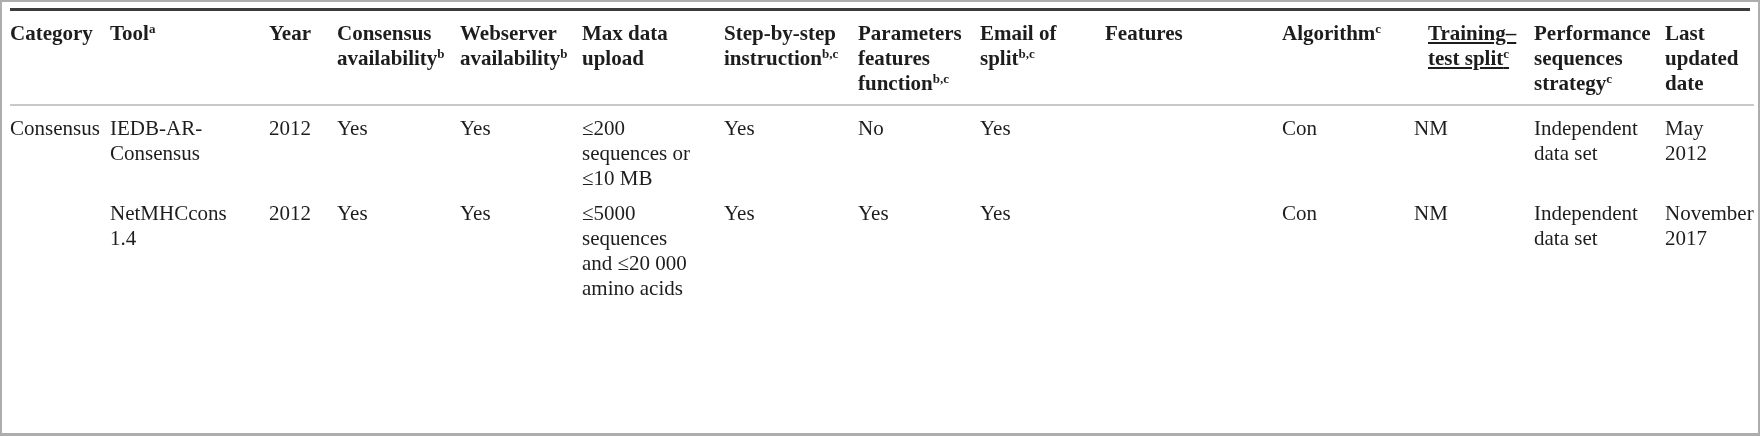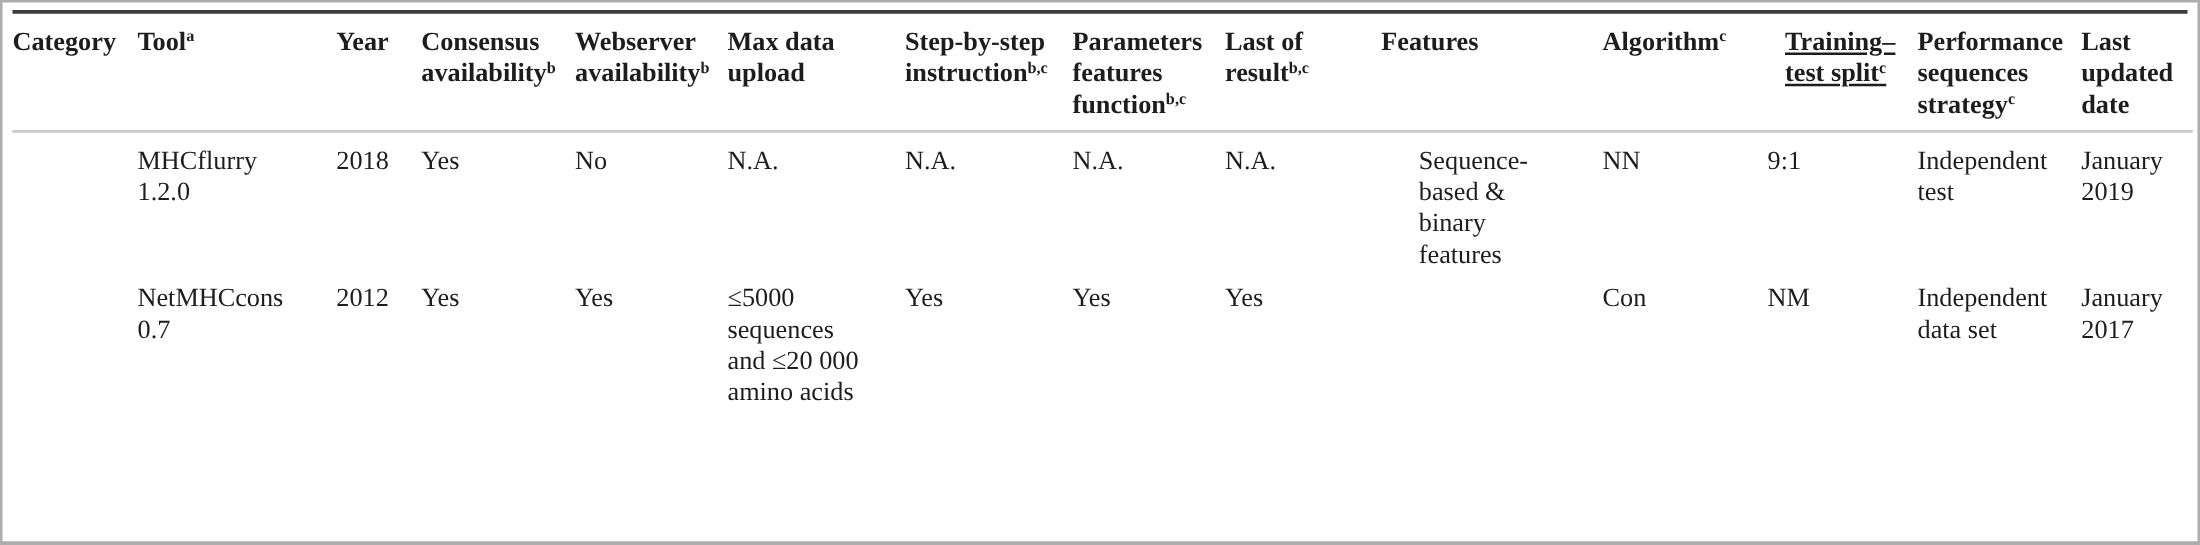--- a/index.html
+++ b/index.html
@@ -86,57 +86,57 @@
       <thead>
         <tr>
             <th class="c0"><span>Category</span></th>
             <th class="c1"><span>Tool</span><sup>a</sup></th>
             <th class="c2"><span>Year</span></th>
             <th class="c3"><span>Consensus availability</span><sup>b</sup></th>
             <th class="c4"><span>Webserver availability</span><sup>b</sup></th>
             <th class="c5"><span>Max data upload</span></th>
             <th class="c6"><span>Step-by-step instruction</span><sup>b,c</sup></th>
             <th class="c7"><span>Parameters features function</span><sup>b,c</sup></th>
-            <th class="c8"><span>Last of result</span><sup>b,c</sup></th>
+            <th class="c8"><span>Email of split</span><sup>b,c</sup></th>
             <th class="c9"><span>Features</span></th>
             <th class="c10"><span>Algorithm</span><sup>c</sup></th>
             <th class="c11"><span>Training–test split</span><sup>c</sup></th>
             <th class="c12"><span>Performance sequences strategy</span><sup>c</sup></th>
             <th class="c13"><span>Last updated date</span></th>
           </tr>
       </thead>
       <tbody>
           <tr>
-            <td class="c0"></td>
-            <td class="c1">MHCflurry 1.2.0</td>
-            <td class="c2">2018</td>
+            <td class="c0">Consensus</td>
+            <td class="c1">IEDB-AR-Consensus</td>
+            <td class="c2">2012</td>
             <td class="c3">Yes</td>
-            <td class="c4">No</td>
-            <td class="c5">N.A.</td>
-            <td class="c6">N.A.</td>
-            <td class="c7">N.A.</td>
-            <td class="c8">N.A.</td>
-            <td class="c9">Sequence-based &amp; binary features</td>
-            <td class="c10">NN</td>
-            <td class="c11">9:1</td>
-            <td class="c12">Independent test</td>
-            <td class="c13">January 2019</td>
+            <td class="c4">Yes</td>
+            <td class="c5">≤200 sequences or ≤10 MB</td>
+            <td class="c6">Yes</td>
+            <td class="c7">No</td>
+            <td class="c8">Yes</td>
+            <td class="c9"></td>
+            <td class="c10">Con</td>
+            <td class="c11">NM</td>
+            <td class="c12">Independent data set</td>
+            <td class="c13">May 2012</td>
           </tr>
           <tr>
             <td class="c0"></td>
-            <td class="c1">NetMHCcons 0.7</td>
+            <td class="c1">NetMHCcons 1.4</td>
             <td class="c2">2012</td>
             <td class="c3">Yes</td>
             <td class="c4">Yes</td>
             <td class="c5">≤5000 sequences and ≤20 000 amino acids</td>
             <td class="c6">Yes</td>
             <td class="c7">Yes</td>
             <td class="c8">Yes</td>
             <td class="c9"></td>
             <td class="c10">Con</td>
             <td class="c11">NM</td>
             <td class="c12">Independent data set</td>
-            <td class="c13">January 2017</td>
+            <td class="c13">November 2017</td>
           </tr>
         </tbody>
     </table>
   </div>
 </div>
 
 </body></html>

